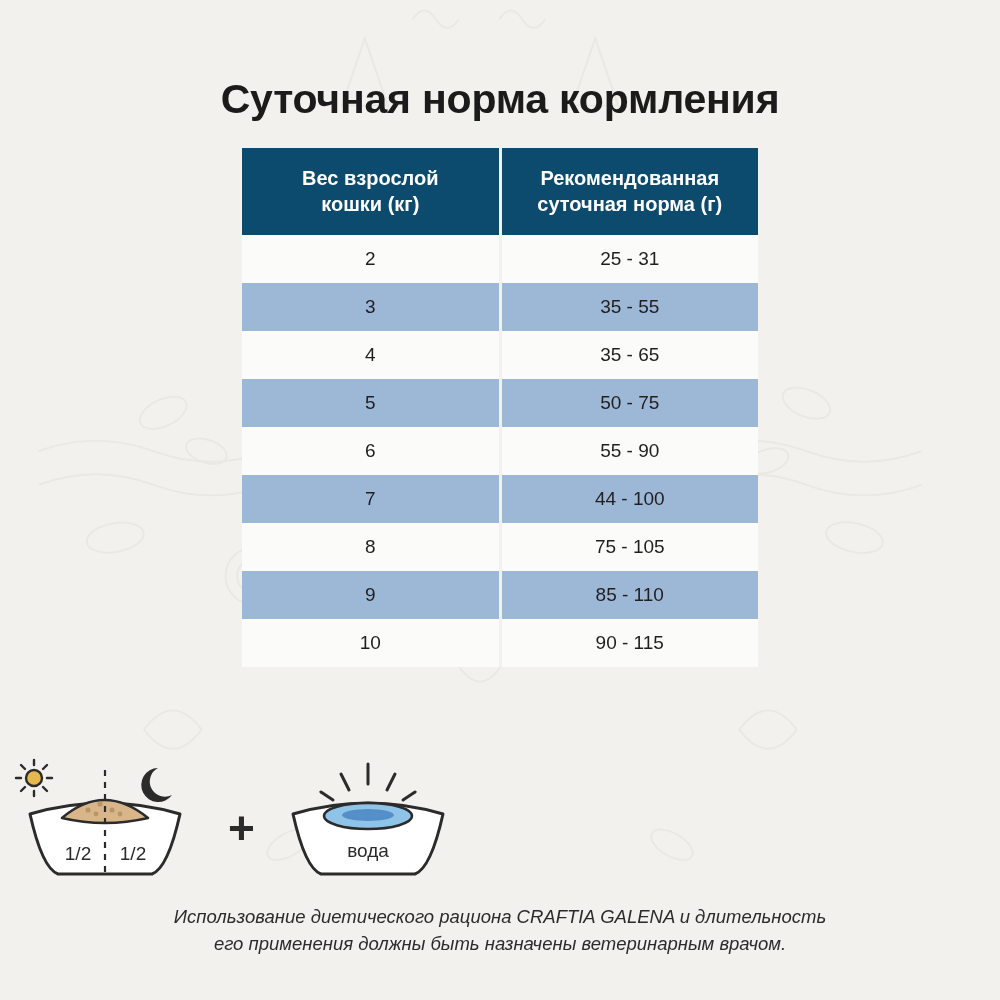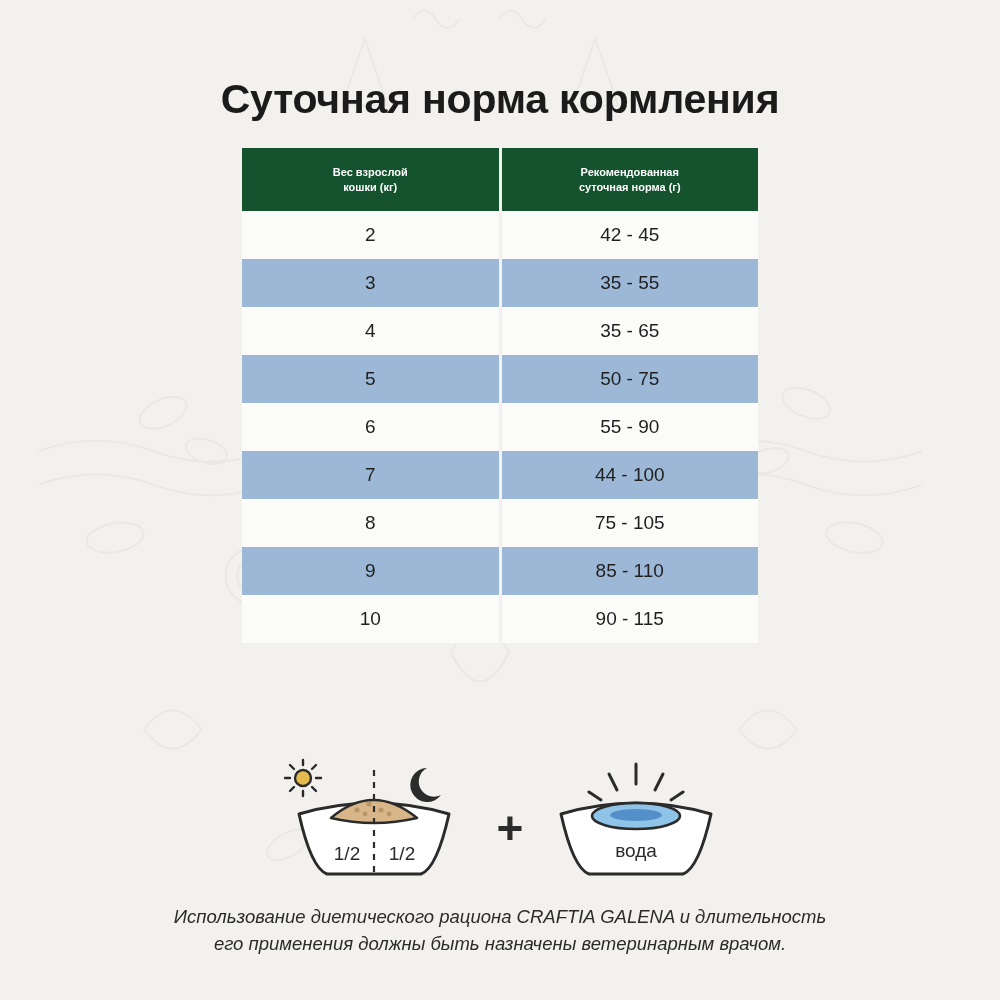--- a/index.html
+++ b/index.html
@@ -45,23 +45,23 @@
   .table {
     position: absolute;
     top: 148px;
     left: 242px;
     width: 516px;
     border-collapse: collapse;
     table-layout: fixed;
   }
 
   .table th {
-    background: #14532d;
+    background: #0c4a6e;
     color: #ffffff;
-    font-size: 11px;
+    font-size: 20px;
     font-weight: bold;
     line-height: 1.32;
     padding: 17px 6px;
     text-align: center;
     vertical-align: middle;
     border-right: 3px solid #f2f1ee;
   }
   .table th:last-child { border-right: none; }
 
   .table td {
@@ -78,21 +78,21 @@
   .table tr.even td { background: #9db8d7; }
 
   
   .bowls {
     position: absolute;
     top: 752px;
     left: 0;
     width: 1000px;
     display: flex;
     align-items: center;
-    justify-content: center;
+    justify-content: flex-start;
     gap: 18px;
   }
   .plus-sign {
     font-size: 46px;
     font-weight: bold;
     color: #2b2b2b;
     line-height: 1;
     margin-top: 22px;
   }
 
@@ -153,21 +153,21 @@
         </th>
         <th>
           <div>Рекомендованная</div>
           <div>суточная норма (г)</div>
         </th>
       </tr>
     </thead>
     <tbody>
       <tr class="odd">
         <td>2</td>
-        <td>42 - 45</td>
+        <td>25 - 31</td>
       </tr>
       <tr class="even">
         <td>3</td>
         <td>35 - 55</td>
       </tr>
       <tr class="odd">
         <td>4</td>
         <td>35 - 65</td>
       </tr>
       <tr class="even">

